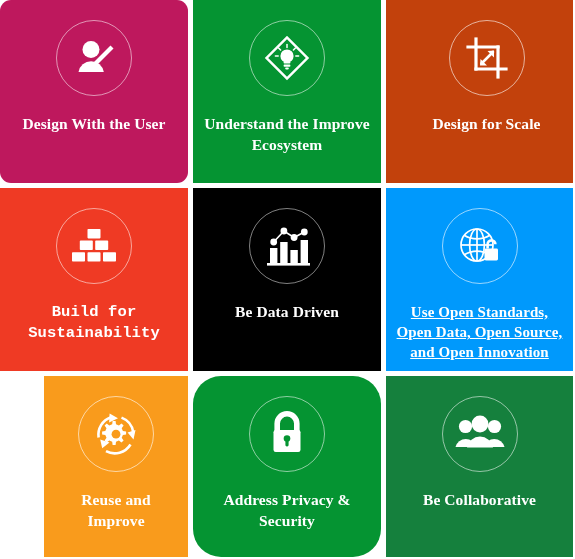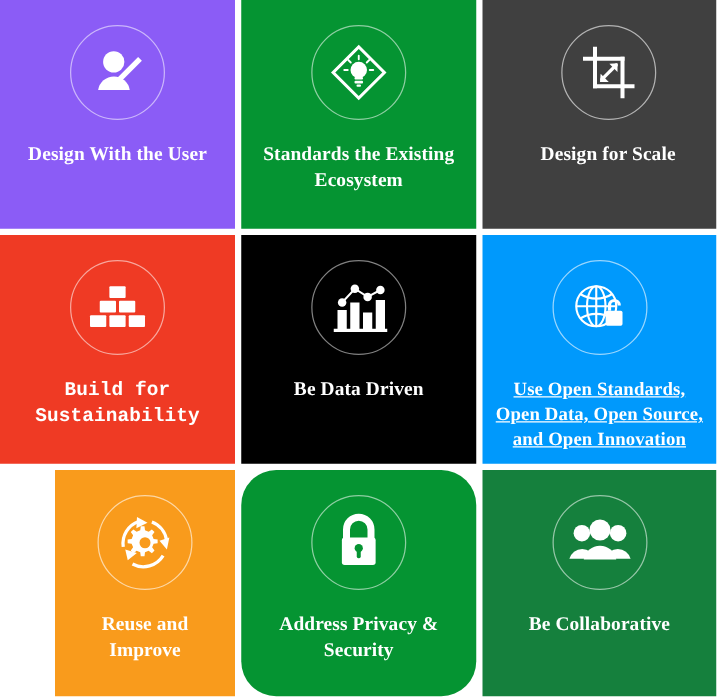--- a/index.html
+++ b/index.html
@@ -50,21 +50,21 @@
     padding: 0 8px;
     width: 100%;
   }
   .tile-label.three-line { font-size: 15px; line-height: 1.34; text-decoration: underline; }
 </style>
 </head>
 <body style="background: rgb(255, 255, 255);">
 
 <div id="grid">
 
-  <div class="tile" style="background-color: #8b5cf6;">
+  <div class="tile" style="background-color: #be185d; border-radius: 11px;">
     <div class="icon-wrap" style="border-color: rgba(255, 255, 255, 0.55);">
       <span>
         <svg width="48" height="48" viewBox="0 0 48 48">
           <circle cx="21" cy="15.5" r="8.5" fill="#ffffff"></circle>
           <path d="M8.5 38 A12.8 12.8 0 0 1 33.8 38 Z" fill="#ffffff"></path>
           <path d="M40.5 11.5 L43.5 14.5 L26.5 31.5 L23.5 28.5 Z" fill="#ffffff"></path>
           <path d="M23.2 29.2 L25.8 31.8 L19.5 36 Z" fill="#ffffff"></path>
         </svg>
       </span>
     </div>
@@ -83,24 +83,24 @@
           <g stroke="#ffffff" stroke-width="1.5" stroke-linecap="round">
             <line x1="26" y1="12.6" x2="26" y2="15.4"></line>
             <line x1="17.6" y1="16" x2="19.6" y2="18"></line>
             <line x1="34.4" y1="16" x2="32.4" y2="18"></line>
             <line x1="14.4" y1="24" x2="17.2" y2="24"></line>
             <line x1="37.6" y1="24" x2="34.8" y2="24"></line>
           </g>
         </svg>
       </span>
     </div>
-    <div class="tile-label">Standards the Existing Ecosystem</div>
-  </div>
-
-  <div class="tile" style="background-color: #404040; padding-left: 14px;">
+    <div class="tile-label">Understand the Improve Ecosystem</div>
+  </div>
+
+  <div class="tile" style="background-color: #c2410c; padding-left: 14px;">
     <div class="icon-wrap" style="border-color: rgba(255, 255, 255, 0.6);">
       <span>
         <svg width="46" height="46" viewBox="0 0 46 46">
           <g stroke="#ffffff" stroke-width="3.2" fill="none" stroke-linecap="square">
             <line x1="12" y1="4" x2="12" y2="34"></line>
             <line x1="12" y1="34" x2="42" y2="34"></line>
             <line x1="34" y1="12" x2="34" y2="42"></line>
             <line x1="4" y1="12" x2="34" y2="12"></line>
           </g>
           <g stroke="#ffffff" stroke-width="2.6" fill="none" stroke-linecap="round">

